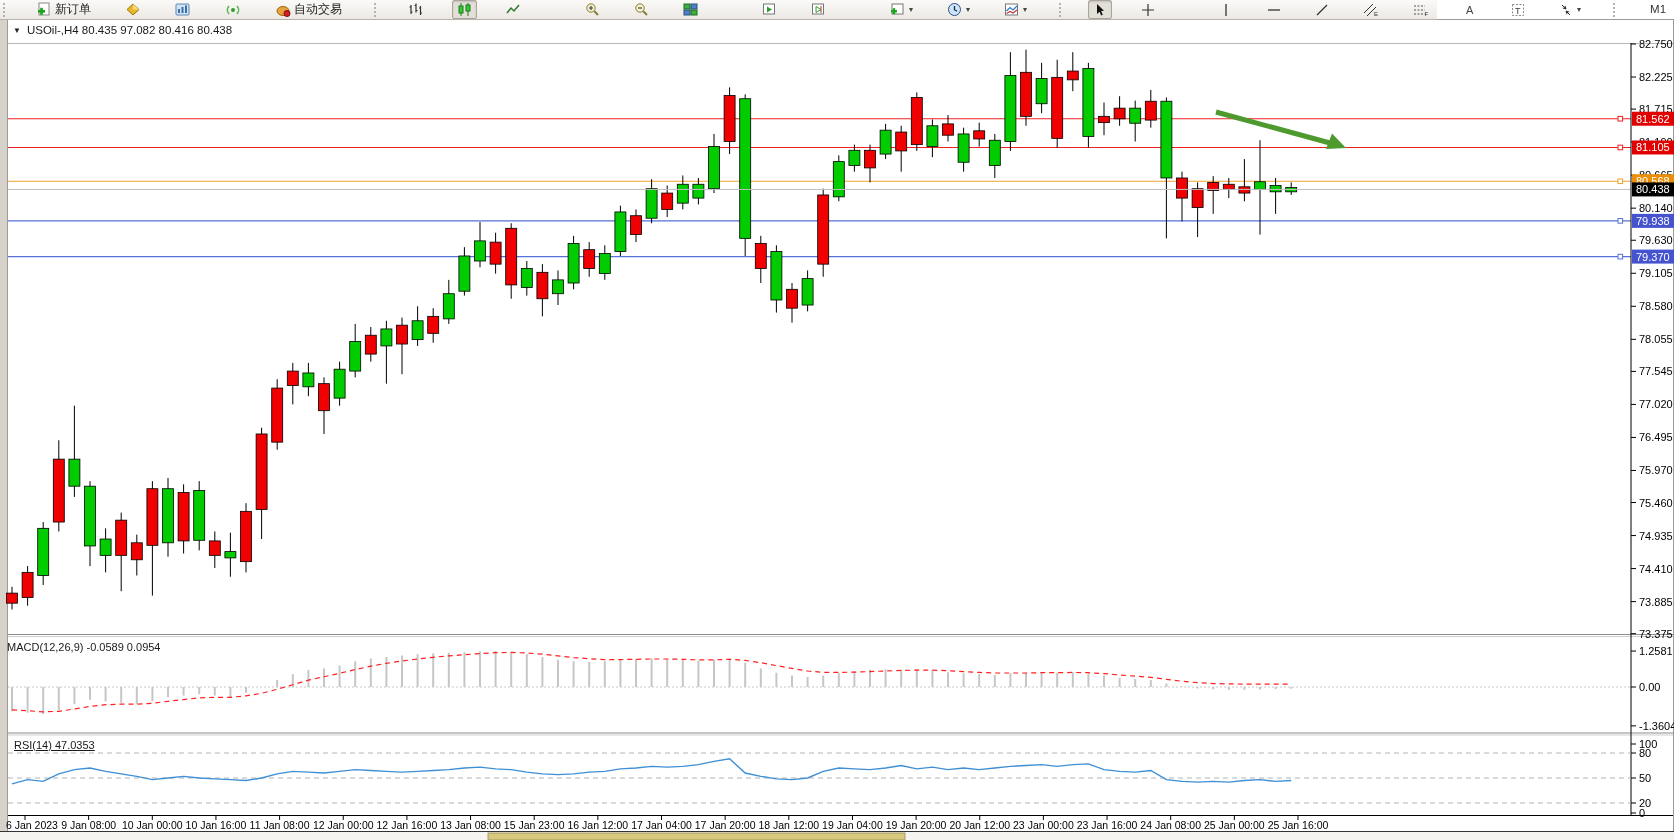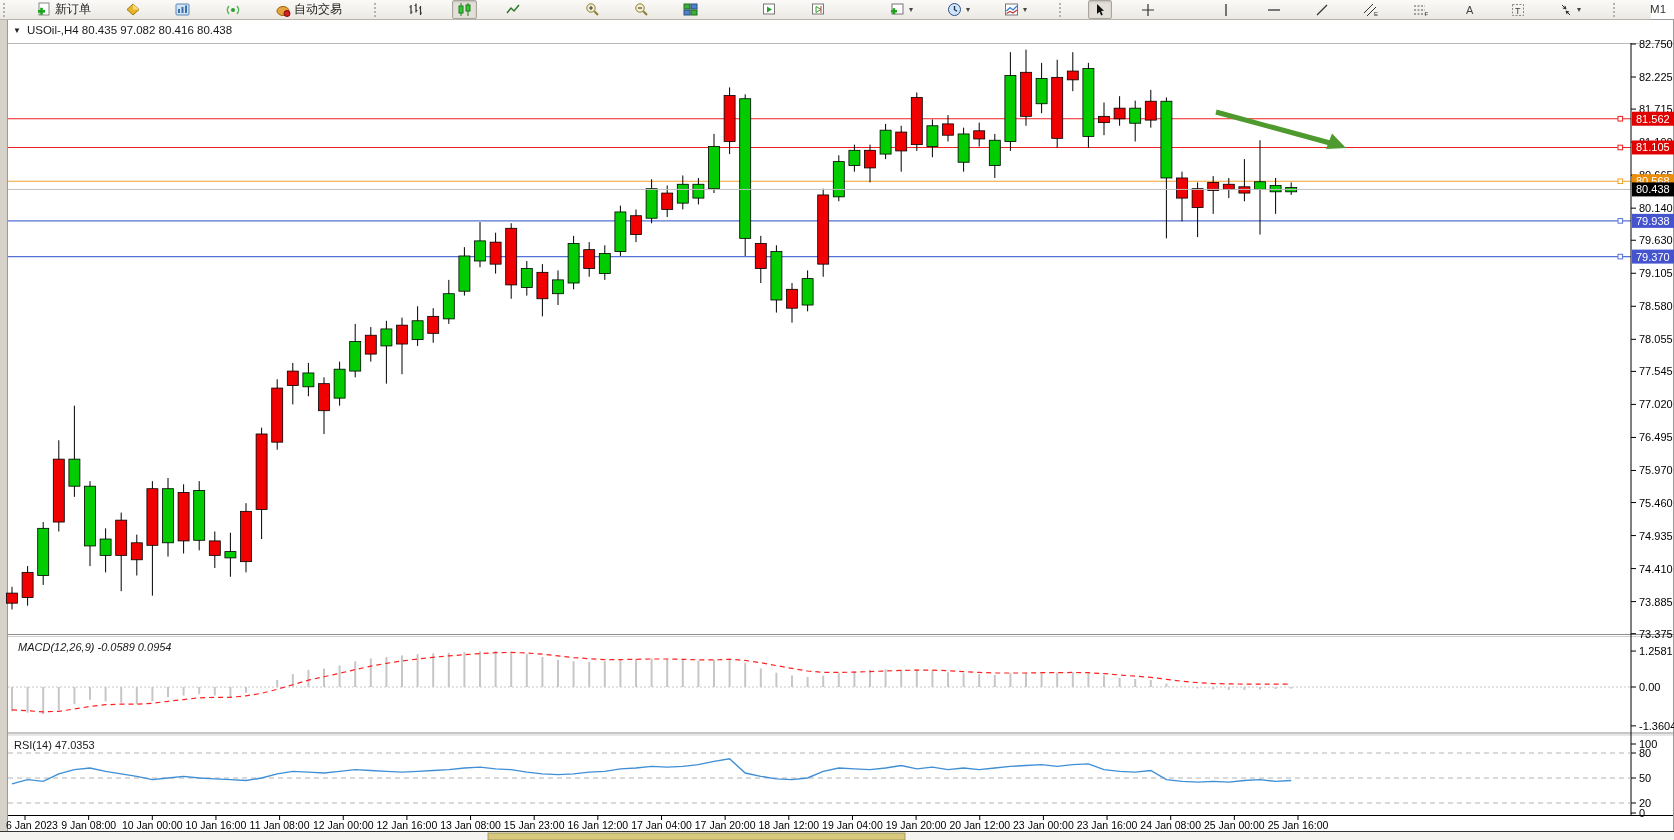--- a/index.html
+++ b/index.html
@@ -3,21 +3,21 @@
 <meta charset="utf-8">
 <style>
   html,body{margin:0;padding:0;}
   body{
     width:1674px;height:840px;position:relative;overflow:hidden;
     font-family:"Liberation Sans","DejaVu Sans",sans-serif;
     background:#ffffff;
   }
   
   #toolbar{
-    position:absolute;left:0;top:0;width:1651px;height:19px;
+    position:absolute;left:0;top:0;width:1437px;height:19px;
     background:linear-gradient(#fbfaf8,#ece9e4);
     border-bottom:1px solid #b7b3ac;
     display:flex;align-items:center;font-size:12px;color:#222;
     white-space:nowrap;z-index:5;gap:24px;
   }
   .tb-btn{display:inline-flex;align-items:center;gap:3px;height:17px;padding:0 4px;border:1px solid transparent;border-radius:2px;}
   .tb-btn.active{background:#e3e0da;border-color:#aaa69e;box-shadow:inset 0 1px 2px rgba(0,0,0,.15);}
   .tb-sep{width:1px;height:14px;background:#c9c5bf;margin:0 3px;}
   .tb-grip{width:4px;height:14px;margin:0 3px;border-left:2px dotted #b7b3ac;}
   .tb-caret{font-size:8px;color:#444;margin-left:1px;}
@@ -26,22 +26,22 @@
   #tb-right{margin-left:auto;display:flex;align-items:center;padding-right:8px;gap:10px;}
   .badge{
     position:absolute;right:-6px;top:-5px;background:#e02020;color:#fff;border-radius:50%;
     width:12px;height:12px;font-size:9px;line-height:12px;text-align:center;font-weight:bold;
   }
   .icon{display:inline-block;}
   
   #chart-svg{position:absolute;left:0;top:19px;}
   .overlay-label{position:absolute;font-size:11px;color:#1a1a1a;z-index:4;}
   #chart-title{left:13px;top:24px;display:flex;align-items:center;gap:6px;font-size:11.5px;}
-  #macd-label{left:18px;top:641px;font-style:italic;}
-  #rsi-label{left:14px;top:739px;}
+  #macd-label{left:7px;top:641px;}
+  #rsi-label{left:14px;top:739px;text-decoration:underline;}
   .tri{font-size:8px;color:#222;}
 </style>
 </head>
 <body>
 
 <div id="toolbar">
   <span class="tb-grip"></span>
 
   <span class="tb-btn">
     <svg class="icon" width="15" height="15" viewBox="0 0 15 15">

